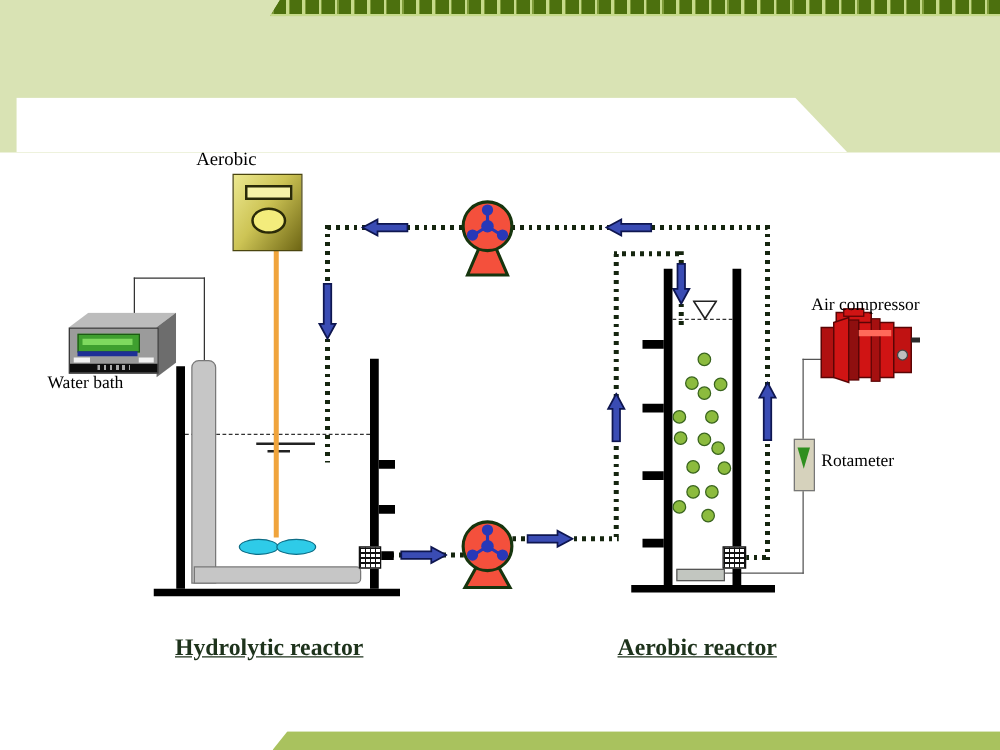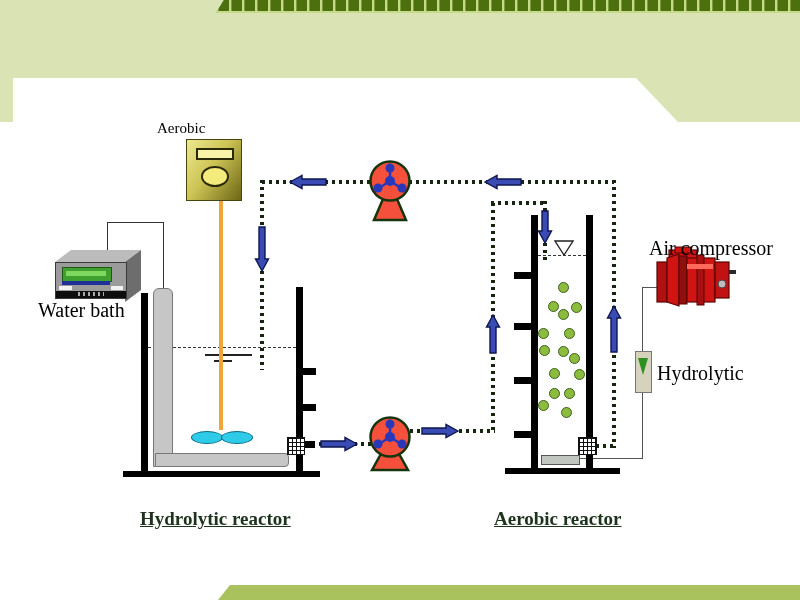--- a/index.html
+++ b/index.html
@@ -26,21 +26,21 @@
   .dashline{border-top:1px dashed #333;height:0;}
   .dot-h{height:4px;background:repeating-linear-gradient(90deg,#15250f 0 3px,rgba(0,0,0,0) 3px 7px);}
   .dot-v{width:4px;background:repeating-linear-gradient(180deg,#15250f 0 3px,rgba(0,0,0,0) 3px 7px);}
   .thinline{background:#555;}
   .valve{background:
       repeating-linear-gradient(90deg,#111 0 1px,rgba(0,0,0,0) 1px 4px),
       repeating-linear-gradient(180deg,#111 0 1px,rgba(0,0,0,0) 1px 4px),#fff;
     border:1px solid #111;}
   .bubble{width:9px;height:9px;border-radius:50%;background:#8cbb3e;border:1px solid #39641d;}
 
-  .lbl{color:#000;font-size:20px;white-space:nowrap;}
+  .lbl{color:#000;font-size:14px;white-space:nowrap;}
   .lbl-small{color:#000;font-size:15px;white-space:nowrap;}
   .caption{color:#1e331c;font-size:19px;font-weight:bold;text-decoration:underline;white-space:nowrap;}
 
   .ltube-v{width:18px;background:#c6c6c6;border:1px solid #787878;border-radius:6px 6px 0 0;}
   .ltube-h{height:12px;background:#c6c6c6;border:1px solid #787878;border-radius:0 4px 4px 0;}
   .rod{width:4px;background:#f0a43c;}
   .prop{height:11px;border-radius:50%;background:#2ecbe8;border:1px solid #0d6d86;}
 
   .stirrer-box{width:54px;height:60px;border:1px solid #4a450e;
     background:linear-gradient(125deg,#ece890 0%,#cdc455 45%,#6e6614 100%);}
@@ -216,18 +216,18 @@
     <rect x="62" y="16" width="14" height="36" fill="#c01212" stroke="#5a0505" stroke-width="1.2"></rect>
     <circle cx="69" cy="38" r="4" fill="#bdbdbd" stroke="#444" stroke-width="1"></circle>
     <rect x="76" y="24" width="7" height="4" fill="#2a2a2a"></rect>
     <rect x="34" y="18" width="26" height="5" fill="#ff6a5a"></rect>
   </svg>
   <div class="abs lbl" style="left:649px;top:237px;">Air compressor</div>
 
   <div class="abs rotameter-body" style="left:635px;top:351px;">
     <div class="abs rot-tri"></div>
   </div>
-  <div class="abs lbl" style="left:657px;top:362px;">Hydrolytic</div>
+  <div class="abs lbl" style="left:657px;top:362px;">Rotameter</div>
 
   <div class="abs caption" style="left:140px;top:508px;">Hydrolytic reactor</div>
   <div class="abs caption" style="left:494px;top:508px;">Aerobic reactor</div>
 
 </div>
 
 </body></html>

